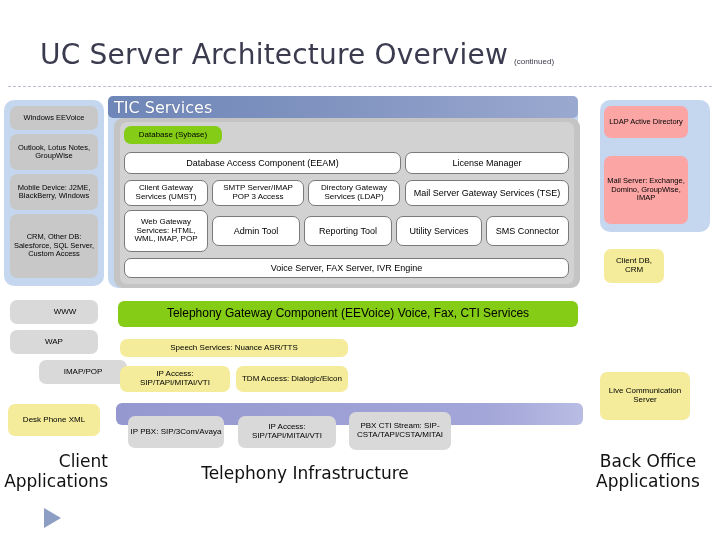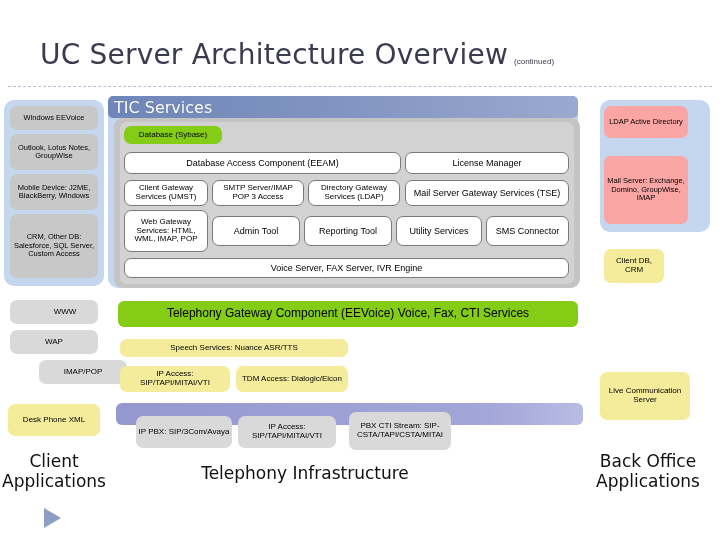--- a/index.html
+++ b/index.html
@@ -121,38 +121,38 @@
   <div class="box gray" style="left:10px;top:134px;width:88px;height:36px;font-size:7.5px;">Outlook, Lotus Notes, GroupWise</div>
   <div class="box gray" style="left:10px;top:174px;width:88px;height:36px;font-size:7.5px;">Mobile Device: J2ME, BlackBerry, Windows</div>
   <div class="box gray" style="left:10px;top:214px;width:88px;height:64px;font-size:7.5px;">CRM, Other DB: Salesforce, SQL Server, Custom Access</div>
 
   <div class="box grayd" style="left:10px;top:300px;width:88px;height:24px;font-size:8px;padding-left:24px;">WWW</div>
   <div class="box grayd" style="left:10px;top:330px;width:88px;height:24px;font-size:8px;">WAP</div>
   <div class="box grayd" style="left:10px;top:360px;width:88px;height:24px;font-size:8px;margin-left:29px;">IMAP/POP</div>
 
   <div class="box yellowd" style="left:8px;top:404px;width:92px;height:32px;font-size:8px;">Desk Phone XML</div>
 
-  <div class="biglabel" style="left:0px;top:452px;width:108px;">Client Applications</div>
+  <div class="biglabel" style="left:0px;top:452px;width:108px;text-align:right;">Client Applications</div>
   <div id="play-triangle"></div>
 
   <div class="box tan" style="left:604px;top:106px;width:84px;height:32px;font-size:7.5px;">LDAP Active Directory</div>
   <div class="box tan" style="left:604px;top:156px;width:84px;height:68px;font-size:7.5px;">Mail Server: Exchange, Domino, GroupWise, IMAP</div>
   <div class="box yellowd" style="left:604px;top:233px;width:60px;height:34px;font-size:8px;margin-top:16px;">Client DB, CRM</div>
   <div class="box yellowd" style="left:600px;top:372px;width:90px;height:48px;font-size:8px;">Live Communication Server</div>
 
   <div class="biglabel" style="left:588px;top:452px;width:120px;">Back Office Applications</div>
 
   <div class="box yellow" style="left:118px;top:301px;width:460px;height:26px;font-size:12px;border-radius:6px;">Telephony Gateway Component (EEVoice) Voice, Fax, CTI Services</div>
 
   <div class="box yellowd" style="left:120px;top:339px;width:228px;height:18px;font-size:8px;">Speech Services: Nuance ASR/TTS</div>
   <div class="box yellowd" style="left:120px;top:366px;width:110px;height:26px;font-size:8px;">IP Access: SIP/TAPI/MITAI/VTI</div>
   <div class="box yellowd" style="left:236px;top:366px;width:112px;height:26px;font-size:8px;">TDM Access: Dialogic/Eicon</div>
 
   <div id="pbx-bar"></div>
-  <div class="box grayd" style="left:136px;top:416px;width:96px;height:32px;font-size:8px;">IP PBX: SIP/3Com/Avaya</div>
+  <div class="box grayd" style="left:128px;top:416px;width:96px;height:32px;font-size:8px;">IP PBX: SIP/3Com/Avaya</div>
   <div class="box grayd" style="left:238px;top:416px;width:98px;height:32px;font-size:8px;">IP Access: SIP/TAPI/MITAI/VTI</div>
   <div class="box grayd" style="left:349px;top:412px;width:102px;height:38px;font-size:8px;">PBX CTI Stream: SIP-CSTA/TAPI/CSTA/MITAI</div>
 
   <div class="biglabel" style="left:190px;top:464px;width:230px;">Telephony Infrastructure</div>
 
   <div id="footer">
     
     
 
     

